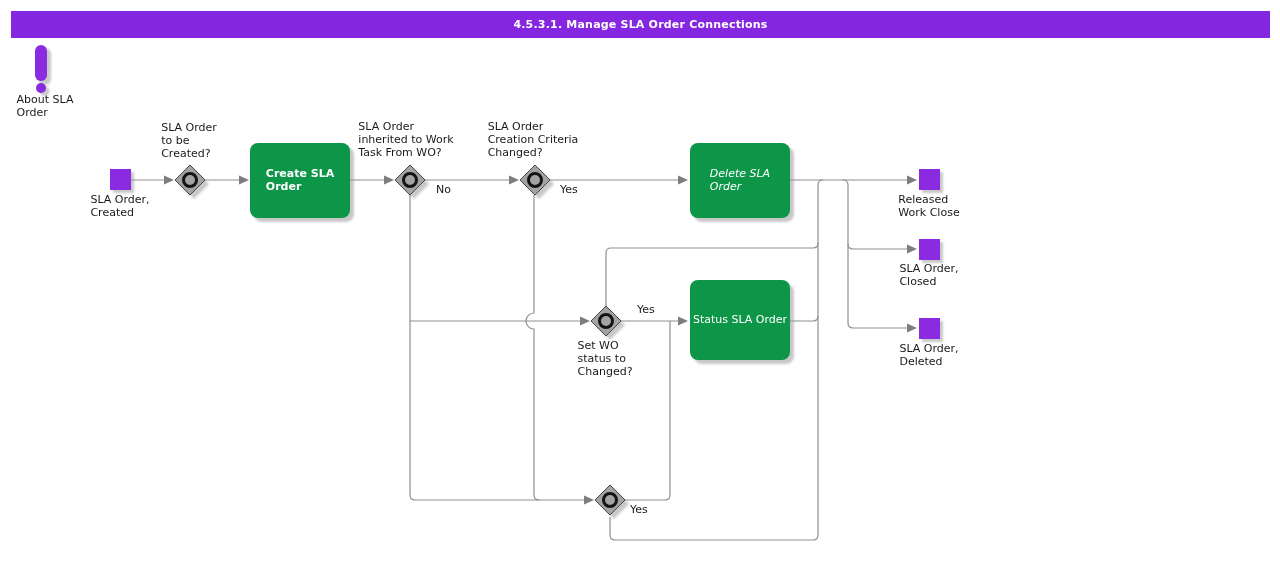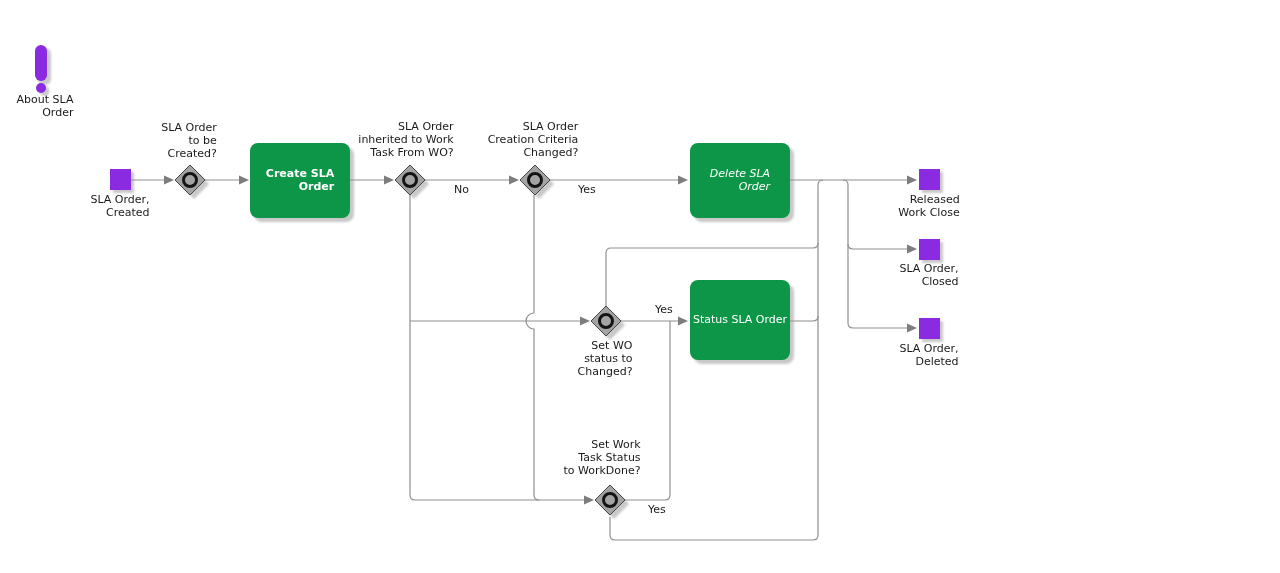--- a/index.html
+++ b/index.html
@@ -3,36 +3,39 @@
 <meta charset="utf-8">
 <style>
   html,body{margin:0;padding:0;background:#ffffff;}
   #stage{position:relative;width:1280px;height:573px;background:#ffffff;overflow:hidden;
          font-family:"DejaVu Sans","Liberation Sans",sans-serif;}
   #titlebar{position:absolute;left:11px;top:11px;width:1259px;height:27px;
             background:var(--title_bar,#8526e0);display:flex;align-items:center;justify-content:center;}
   #titlebar span{color:#ffffff;font-size:11px;font-weight:bold;letter-spacing:.2px;}
   svg{position:absolute;left:0;top:0;}
   .lbl{position:absolute;font-size:11px;line-height:13px;color:#1a1a1a;
-       white-space:pre-line;text-align:right;transform:translateX(-50%);}
-  .lbl.left{transform:none;text-align:center;margin-left:18px;}
+       white-space:pre-line;text-align:left;transform:translateX(-50%);}
+  .lbl.left{transform:none;text-align:center;}
   .lbl.white{color:#ffffff;}
   .connector{stroke:var(--connector_gray,#8f8f8f);stroke-width:1.2;fill:none;}
   .arrow{fill:#7d7d7d;stroke:none;}
   .purple{fill:var(--node_purple,#8a2be2);}
   .green{fill:var(--process_green,#0e9648);}
   .diamond{fill:var(--decision_gray,#a3a3a3);stroke:#474747;stroke-width:1;}
   .ring{fill:none;stroke:#141414;stroke-width:3;}
   .shadow{fill:#b5b5b5;opacity:.75;}
 </style>
 </head>
 <body>
 
 <div id="stage">
 
+  <div id="titlebar">
+    <span>4.5.3.1. Manage SLA Order Connections</span>
+  </div>
 
   <svg width="1280" height="573" viewBox="0 0 1280 573">
     <defs>
       <filter id="sblur" x="-20%" y="-20%" width="140%" height="140%">
         <feGaussianBlur stdDeviation="1.1"></feGaussianBlur>
       </filter>
     </defs>
 
     <g filter="url(#sblur)">
       <rect class="shadow" x="38" y="48" width="13" height="37" rx="6"></rect>
@@ -140,18 +143,15 @@
 Work Close</div>
   <div class="lbl" style="left:929px;top:262px;">SLA Order,
 Closed</div>
   <div class="lbl" style="left:929px;top:342px;">SLA Order,
 Deleted</div>
   <div class="lbl" style="left:605px;top:339px;">Set WO
 status to
 Changed?</div>
   <div class="lbl left" style="left:637px;top:303px;">Yes</div>
   <div class="lbl white" style="left:740px;top:313px;">Status SLA Order</div>
-  <div class="lbl" style="left:602px;top:438px;">Set Work
-Task Status
-to WorkDone?</div>
   <div class="lbl left" style="left:630px;top:503px;">Yes</div>
 
 </div>
 
 </body></html>

